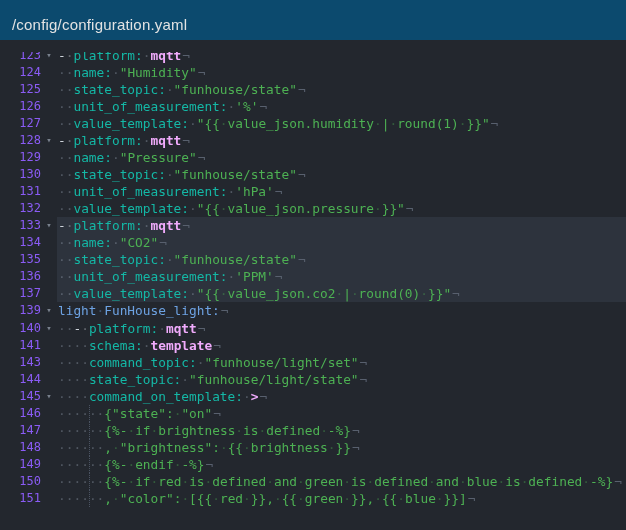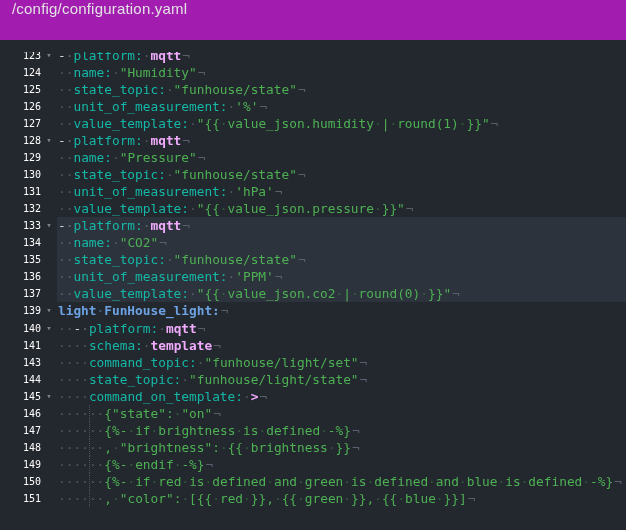--- a/index.html
+++ b/index.html
@@ -1,32 +1,32 @@
 <!DOCTYPE html>
 <html><head>
 <meta charset="utf-8">
 <style>
   *{box-sizing:border-box;margin:0;padding:0}
   html,body{width:626px;height:530px;overflow:hidden}
   body{position:relative;background:#23272e;font-family:"DejaVu Sans Mono",monospace}
-  .header{height:44px;background:#a21caf;border-bottom:1px solid #454c55;padding:0 0 0 12px}
+  .header{height:44px;background:#0c4a6e;border-bottom:1px solid #454c55;padding:16px 0 0 12px}
   .header .title{color:#e3e3e3;font-family:"Liberation Sans",sans-serif;font-size:15px;letter-spacing:.2px}
   .editor{position:absolute;top:40px;left:0;right:0;bottom:0;background:#23272e}
   .clip{position:absolute;top:12px;left:0;right:0;bottom:0;overflow:hidden}
   .lines{margin-top:-5.5px}
   .row{display:flex;height:17.07px;line-height:17.07px;font-size:12.8px;white-space:pre}
-  .gutter{width:41px;flex:none;text-align:right;color:#ffffff;font-size:10px}
+  .gutter{width:41px;flex:none;text-align:right;color:#8b5cf6;font-size:12px}
   .fold{width:16px;flex:none;color:#79818d;font-size:9px;text-align:center;line-height:17.07px}
   .code{flex:1 1 auto;position:relative;padding-left:1px}
   .row.sel .code{background:#2d333d}
   .tk-key{color:#14b8a6}
   .tk-str{color:#4db153}
   .tk-scalar{color:#f0abfc;font-weight:bold}
   .tk-dash{color:#ced3da}
-  .tk-topkey{color:#6da2e2;font-weight:bold}
+  .tk-topkey{color:#6da2e2;font-weight:normal}
   .tk-ws{color:#9aa5b5}
   .code i{font-style:normal;opacity:.38}
   .eol{color:#58606e;padding-left:1px}
   .guide{position:absolute;left:32px;top:0;bottom:0;border-left:1px dotted #4a5362}
 </style>
 </head>
 <body>
 
 <div class="header">
   <div class="title">/config/configuration.yaml</div>

